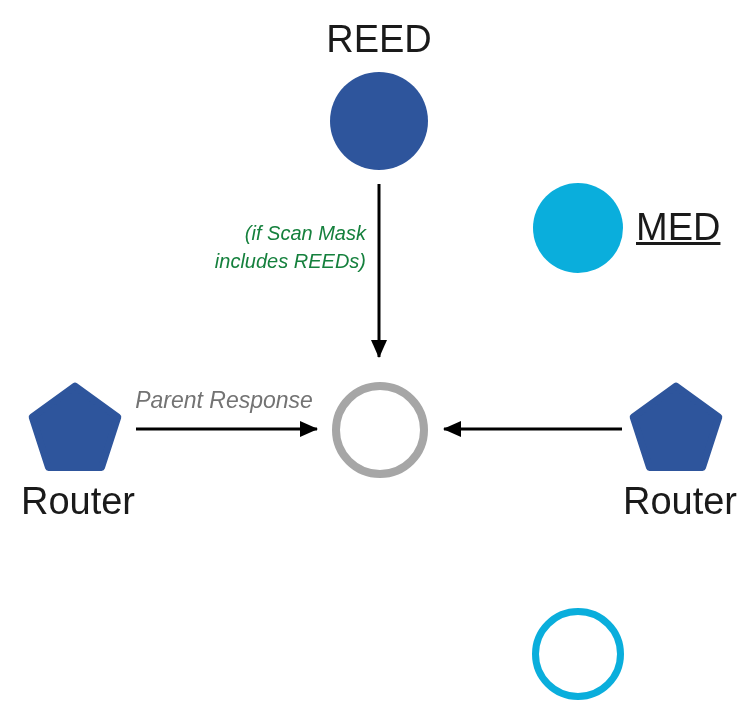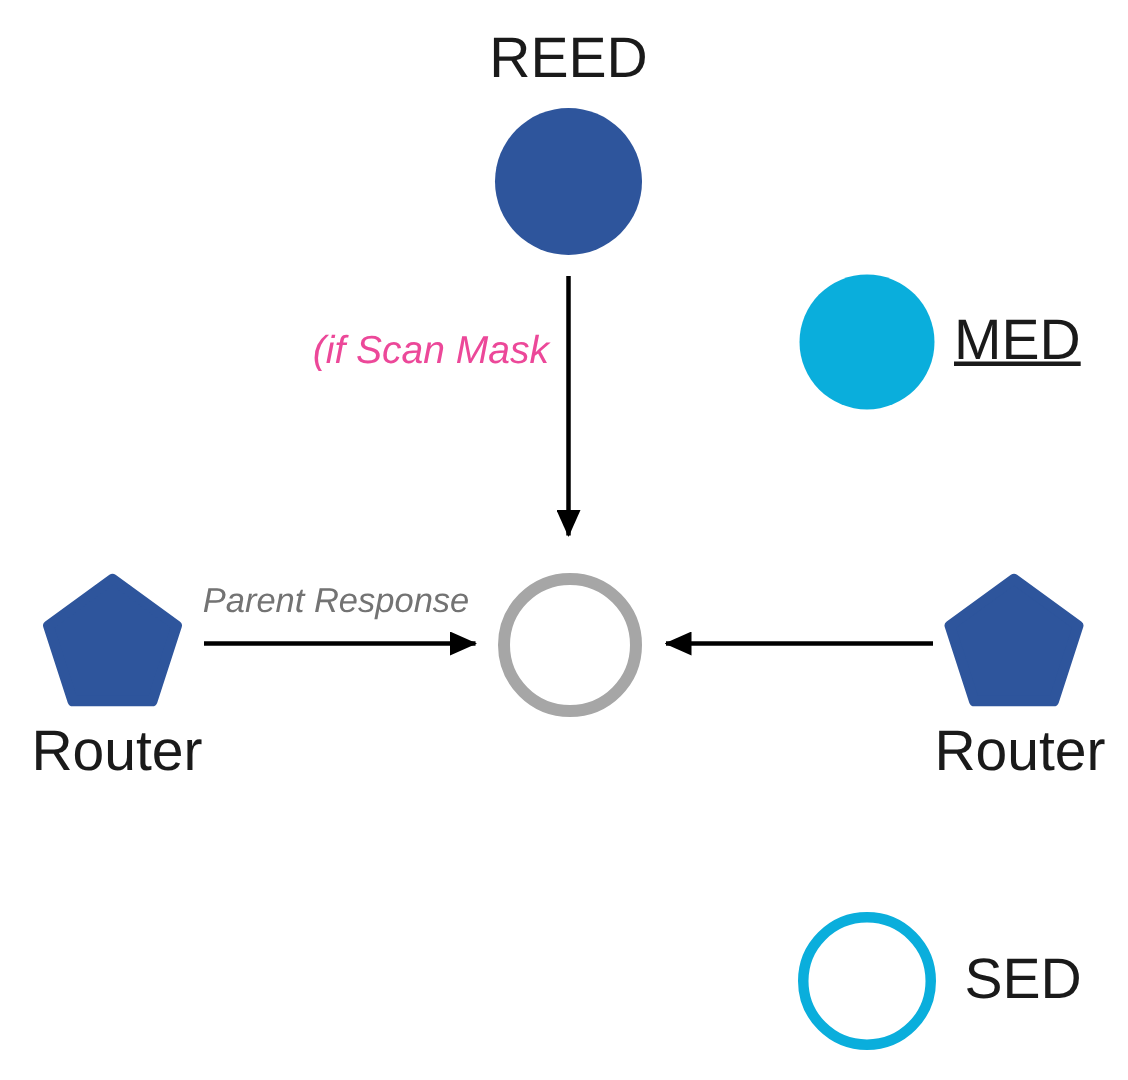--- a/index.html
+++ b/index.html
@@ -29,23 +29,23 @@
   }
   .label.centered {
     transform: translateX(-50%);
   }
   .note {
     position: absolute;
     right: 386px;
     top: 219px;
     text-align: right;
     font-style: italic;
-    font-size: 26px;
+    font-size: 20px;
     line-height: 28px;
-    color: #ec4899;
+    color: #15803d;
     white-space: nowrap;
   }
   .note span { display: block; }
   .edge-label {
     position: absolute;
     left: 224px;
     top: 387px;
     transform: translateX(-50%);
     font-style: italic;
     font-size: 23px;
@@ -81,25 +81,25 @@
 
     <line x1="622" y1="429" x2="444" y2="429" stroke-width="3" marker-end="url(#arrowhead)" stroke="#000000"></line>
 
     <circle cx="578" cy="654" r="42.5" fill="#ffffff" stroke-width="7" stroke="#0AAEDC"></circle>
   </svg>
 
   <div class="label centered" style="left:379px; top:19px;">REED</div>
 
   <div class="label" style="left:636px; top:207px;text-decoration:underline;">MED</div>
 
-  <div class="label" style="left:643px; top:633px;">SED</div>
 
   <div class="label centered" style="left:78px; top:481px;">Router</div>
 
   <div class="label centered" style="left:680px; top:481px;">Router</div>
 
   <div class="note">
     <span>(if Scan Mask</span>
+    <span>includes REEDs)</span>
   </div>
 
   <div class="edge-label">Parent Response</div>
 
 </div>
 
 </body></html>

